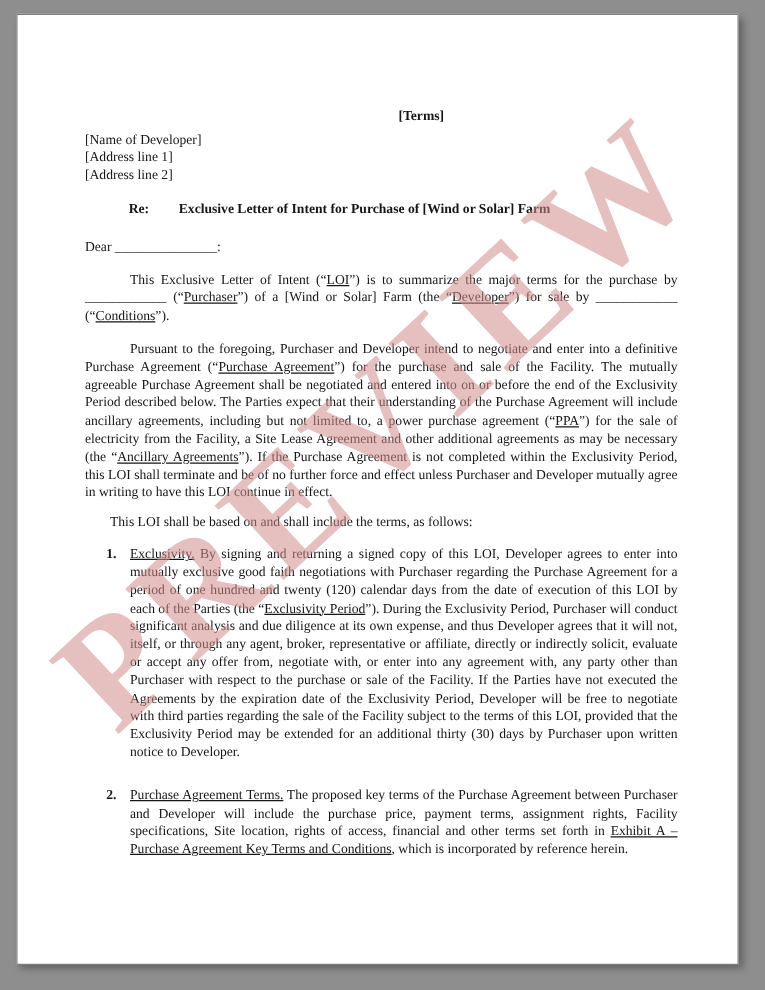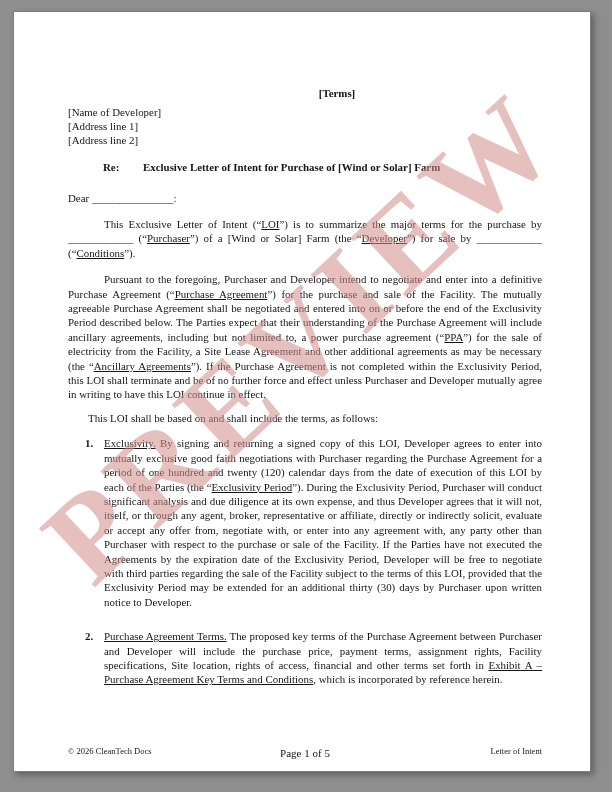--- a/index.html
+++ b/index.html
@@ -85,21 +85,16 @@
         <div class="item">
           <span class="num">1.</span>
           <span><span class="b u">Exclusivity.</span><span> By signing and returning a signed copy of this LOI, Developer agrees to enter into mutually exclusive good faith negotiations with Purchaser regarding the Purchase Agreement for a period of one hundred and twenty (120) calendar days from the date of execution of this LOI by each of the Parties (the “</span><span class="u">Exclusivity Period</span><span>”). During the Exclusivity Period, Purchaser will conduct significant analysis and due diligence at its own expense, and thus Developer agrees that it will not, itself, or through any agent, broker, representative or affiliate, directly or indirectly solicit, evaluate or accept any offer from, negotiate with, or enter into any agreement with, any party other than Purchaser with respect to the purchase or sale of the Facility. If the Parties have not executed the Agreements by the expiration date of the Exclusivity Period, Developer will be free to negotiate with third parties regarding the sale of the Facility subject to the terms of this LOI, provided that the Exclusivity Period may be extended for an additional thirty (30) days by Purchaser upon written notice to Developer.</span></span>
         </div>
         <div class="item">
           <span class="num">2.</span>
           <span><span class="b u">Purchase Agreement Terms.</span><span> The proposed key terms of the Purchase Agreement between Purchaser and Developer will include the purchase price, payment terms, assignment rights, Facility specifications, Site location, rights of access, financial and other terms set forth in </span><span class="u">Exhibit A – Purchase Agreement Key Terms and Conditions</span><span>, which is incorporated by reference herein.</span></span>
         </div>
       </div>
 
-      <div class="footer">
-        <span>© 2026 CleanTech Docs</span>
-        <span class="footer-center">Page 1 of 5</span>
-        <span>Letter of Intent</span>
-      </div>
 
     </div>
   </div>
 </div>
 
 </body></html>

